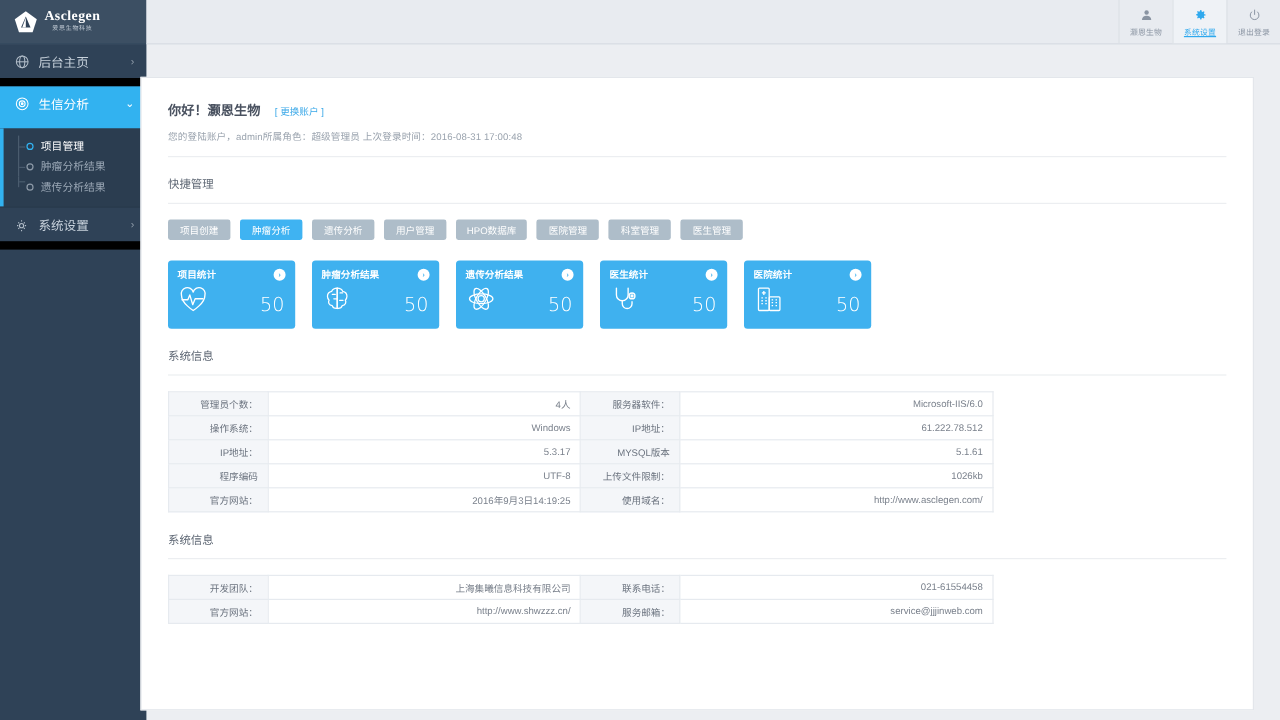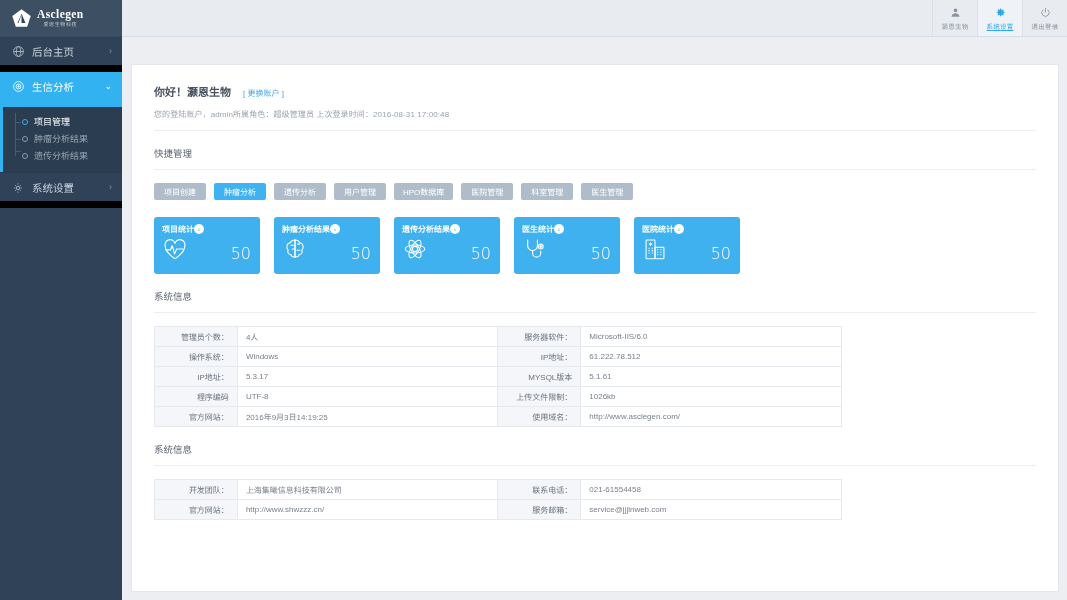--- a/index.html
+++ b/index.html
@@ -128,21 +128,21 @@
   .crumb {
     position: absolute; left: 122px; top: 38px;
     width: 945px; height: 22px;
     display: flex; align-items: center;
     padding-left: 34px;
     font-size: 8.5px; color: #9aa3ae;
   }
 
   
   .panel {
-    position: absolute; left: 131px; top: 64px;
+    position: absolute; left: 117px; top: 64px;
     width: 928px; height: 528px;
     background: #ffffff;
     border: 1px solid #e3e6eb;
   }
   .panel-inner { padding: 18px 22px 0 22px; }
 
   .greet-row { display: flex; align-items: baseline; }
   .greet {
     font-size: 11px; font-weight: bold; color: #4a5260;
   }
@@ -181,21 +181,21 @@
   .cards { display: flex; gap: 14px; margin-top: 17px; }
   .card {
     width: 106px; height: 57px;
     background: #3fb1ef;
     border-radius: 3px;
     position: relative;
     cursor: pointer;
     overflow: hidden;
   }
   .card-top {
-    display: flex; align-items: center; justify-content: flex-start;
+    display: flex; align-items: center; justify-content: space-between;
     padding: 6px 8px 0 8px;
     font-family: Liberation Serif, serif;
   }
   .card-title { font-size: 8px; color: #ffffff; font-weight: bold; }
   .card-go {
     width: 10px; height: 10px; border-radius: 50%;
     background: #ffffff; color: #3fb1ef;
     font-size: 7px; line-height: 10px; text-align: center;
     font-weight: bold;
   }
@@ -215,20 +215,21 @@
     width: 688px;
     border: 1px solid #e6eaef;
     border-collapse: collapse;
   }
   .tbl td {
     height: 20px;
     font-size: 8px;
     border: 1px solid #e6eaef;
     padding: 0 8px;
     color: #6b737f;
+    text-align: right;
   }
   .tbl td.lbl {
     width: 83px; background: #f4f6f9;
     text-align: right; color: #6b737f;
   }
   .tbl td.val { width: 261px; background: #ffffff; color: #7a818c; }
   .tbl2 td.lbl { width: 83px; }
   .tbl2 td.val-wide { width: 261px; }
 </style>
 </head>

